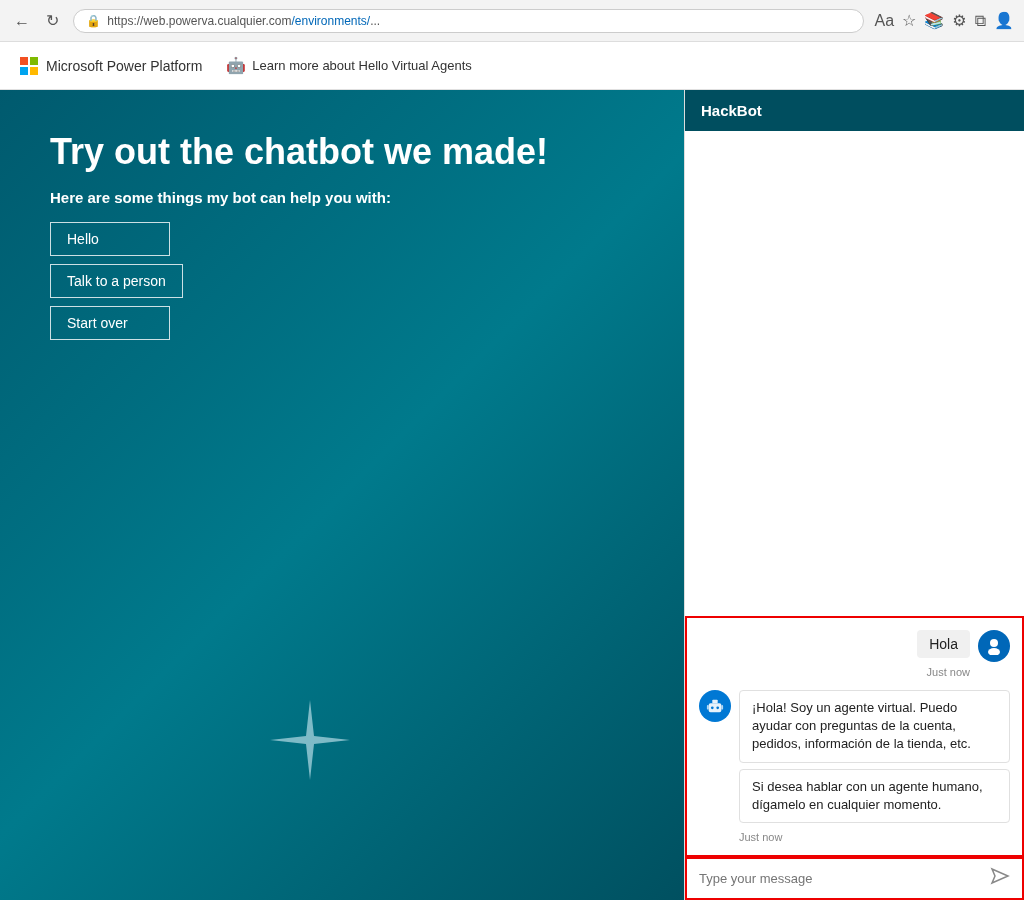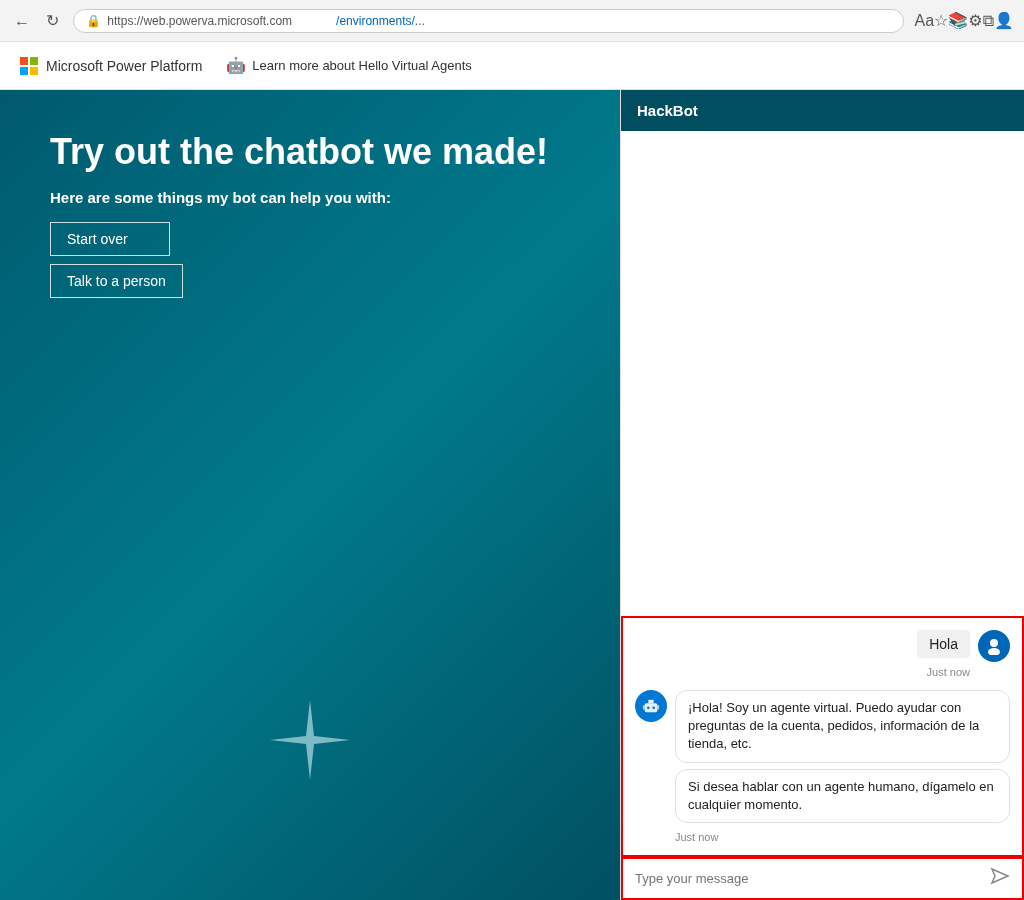--- a/index.html
+++ b/index.html
@@ -27,21 +27,21 @@
       border-radius: 20px;
       padding: 4px 12px;
       font-size: 12px;
       color: #333;
       display: flex;
       align-items: center;
       gap: 6px;
     }
     .address-bar span { color: #555; }
     .address-bar .url-text { color: #222; font-size: 12px; }
-    .browser-toolbar-icons { display: flex; align-items: center; color: #555; font-size: 16px; }
+    .browser-toolbar-icons { display: flex; gap: 8px; align-items: center; color: #555; font-size: 16px; }
 
     
     .top-nav {
       background: #fff;
       border-bottom: 1px solid #e0e0e0;
       padding: 0 20px;
       height: 48px;
       display: flex;
       align-items: center;
       gap: 24px;
@@ -128,21 +128,21 @@
       position: absolute;
       bottom: 120px;
       left: 270px;
       width: 80px;
       height: 80px;
       z-index: 1;
     }
 
     
     .right-panel {
-      width: 404px;
+      width: 340px;
       display: flex;
       flex-direction: column;
       border-left: 1px solid #ddd;
       background: #fff;
     }
     .chat-header {
       background: #004e5f;
       color: #fff;
       padding: 12px 16px;
       font-size: 15px;
@@ -212,21 +212,21 @@
       align-items: center;
       justify-content: center;
       color: #fff;
       font-size: 14px;
       flex-shrink: 0;
     }
     .bot-messages { display: flex; flex-direction: column; gap: 6px; flex: 1; }
     .bot-bubble {
       background: #fff;
       border: 1px solid #e0e0e0;
-      border-radius: 12px;
+      border-radius: 4px;
       padding: 8px 12px;
       font-size: 13px;
       color: #222;
       line-height: 1.4;
     }
     .bot-timestamp {
       font-size: 11px;
       color: #888;
       margin-top: 2px;
       margin-left: 40px;
@@ -259,21 +259,21 @@
 <body>
 
 <div class="browser-chrome">
   <div class="browser-nav-icons">
     <button class="nav-btn">←</button>
     <button class="nav-btn">↻</button>
   </div>
   <div class="address-bar">
     <span>🔒</span>
     <span class="url-text">
-      <span>https://web.powerva.microsoft.com</span><span style="color:#0067b8;padding-left:44px;">/environments/</span><span>...</span>
+      <span>https://web.powerva.cualquier.com</span><span style="color:#0067b8;">/environments/</span><span>...</span>
     </span>
   </div>
   <div class="browser-toolbar-icons">
     <span>Aa</span>
     <span>☆</span>
     <span>📚</span>
     <span>⚙</span>
     <span>⧉</span>
     <span>👤</span>
   </div>
@@ -295,22 +295,23 @@
   </a>
 </div>
 
 <div class="main-content">
 
   <div class="left-panel">
     <div class="left-content">
       <h1 class="main-heading">Try out the chatbot we made!</h1>
       <p class="sub-heading">Here are some things my bot can help you with:</p>
       <div class="suggestion-btns">
+        <button class="suggestion-btn">Hello</button>
+        <button class="suggestion-btn">Talk to a person</button>
         <button class="suggestion-btn">Start over</button>
-        <button class="suggestion-btn">Talk to a person</button>
       </div>
     </div>
 
     <svg class="sparkle" viewBox="0 0 80 80" xmlns="http://www.w3.org/2000/svg">
       <path d="M40 0 L44 36 L80 40 L44 44 L40 80 L36 44 L0 40 L36 36 Z" fill="rgba(180,220,230,0.7)"></path>
     </svg>
   </div>
 
   <div class="right-panel">
     <div class="chat-header">

